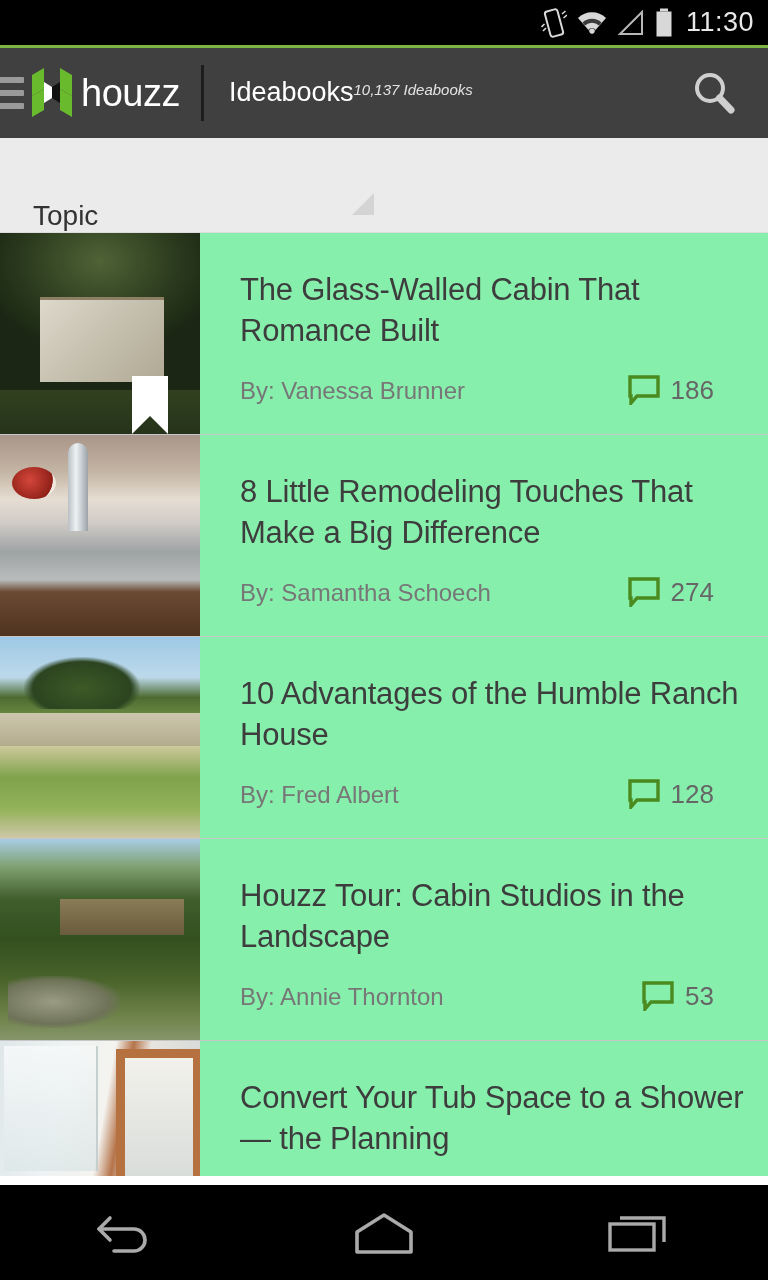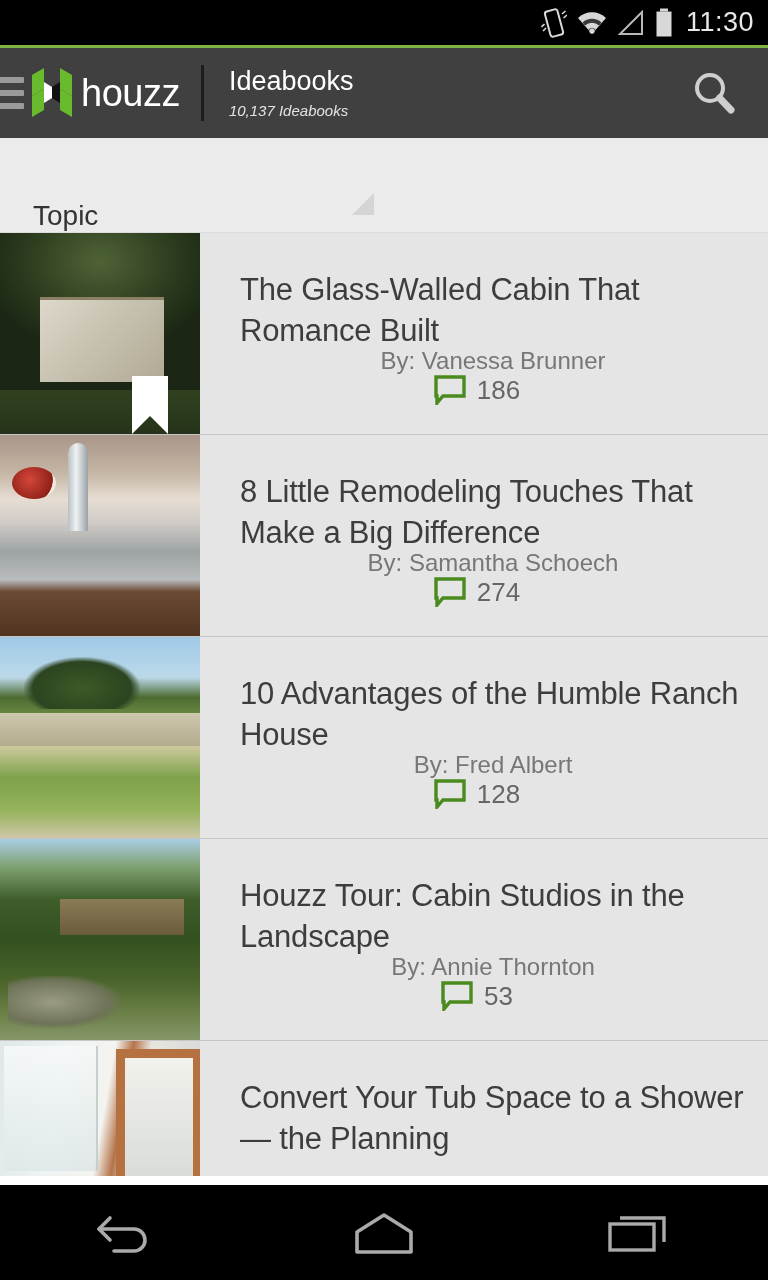--- a/index.html
+++ b/index.html
@@ -38,21 +38,21 @@
   .hamburger span { display:block; height:6px; background:#9a9a9a; border-radius:1px; }
   .logo-wrap { display:flex; align-items:center; margin-left:6px; }
   .logo-mark { width:44px; height:54px; flex:0 0 44px; }
   .logo-text {
     color:#ffffff; font-size:38px; font-weight:400; margin-left:7px;
     letter-spacing:-0.5px; line-height:1;
   }
   .ab-divider {
     width:3px; height:56px; background:#1d1d1d; margin-left:21px; flex:0 0 3px;
   }
-  .ab-titles { margin-left:25px; display:flex; flex-direction:column; justify-content:center; }
+  .ab-titles { margin-left:25px; display:flex; flex-direction:row; justify-content:center; }
   .ab-title { color:#ffffff; font-size:27px; line-height:1.18; font-weight:400; }
   .ab-subtitle { color:#e3e3e3; font-size:15px; line-height:1.3; margin-top:3px;font-style:italic; }
   .search-btn {
     position:absolute; right:26px; top:50%; transform:translateY(-50%);
     width:56px; height:56px; display:flex; align-items:center; justify-content:center;
     cursor:pointer;
   }
 
   
   .topicbar {
@@ -66,21 +66,21 @@
   .topic-tri {
     position:absolute; left:352px; bottom:17px;
     width:0; height:0;
     border-left:22px solid transparent;
     border-bottom:22px solid #d4d4d4;
   }
 
   
   .list { flex:1 1 auto; background:#ffffff; overflow:hidden; position:relative; }
   .row {
-    display:flex; height:202px; background:#e5e5e5;
+    display:flex; height:202px; background:#86efac;
     border-bottom:1px solid #c6c6c6; position:relative;
   }
   .row:last-child { border-bottom:none; }
   .thumb {
     width:200px; flex:0 0 200px; position:relative; overflow:hidden;
   }
   .thumb .art { position:absolute; inset:0; }
   .bookmark {
     position:absolute; right:32px; bottom:0; width:36px; height:58px;
     z-index:5;
@@ -88,21 +88,21 @@
   .rowbody {
     flex:1 1 auto; padding:0 22px 0 40px; position:relative;
     display:flex; flex-direction:column; justify-content:flex-start;
   }
   .row-title {
     font-size:31px; color:#3d3d3d; line-height:1.33; font-weight:400;
     margin-top:36px; letter-spacing:-0.2px;
   }
   .row-meta {
     position:absolute; left:40px; right:22px; bottom:28px;
-    display:flex; align-items:center; justify-content:space-between;flex-direction:column;
+    display:flex; align-items:center; justify-content:space-between;
   }
   .row-author { font-size:24px; color:#777777; }
   .row-comments { display:flex; align-items:flex-start; gap:11px; padding-right:32px; }
   .comment-count { font-size:26px; color:#666666; }
   .row.partial { height:auto; }
   .row.partial .thumb { height:135px; }
   .row.partial .rowbody { padding-bottom:0; }
 
   
   .navbar {

